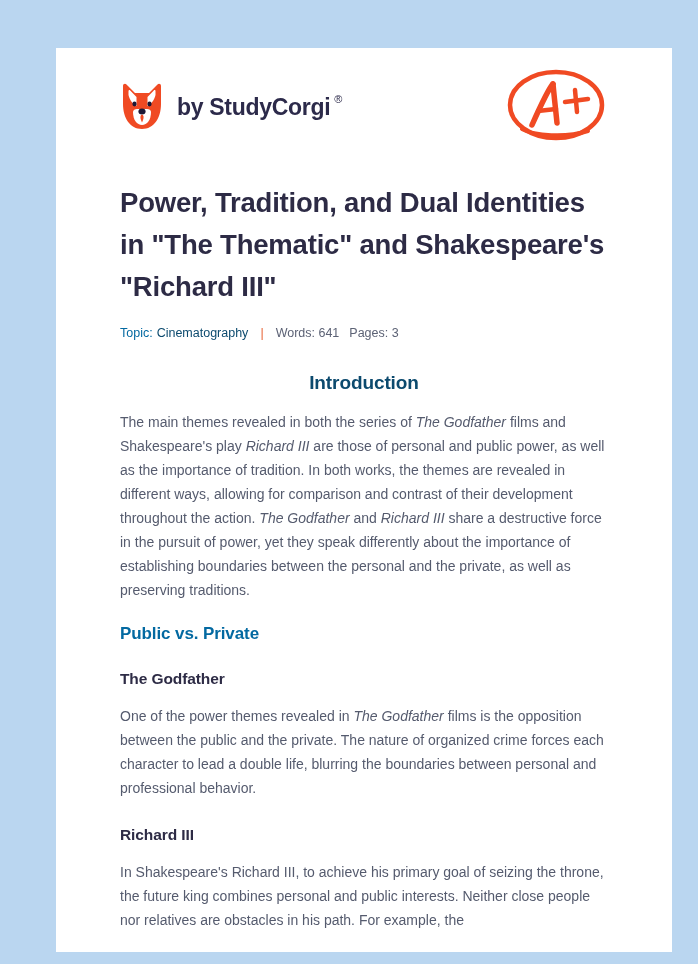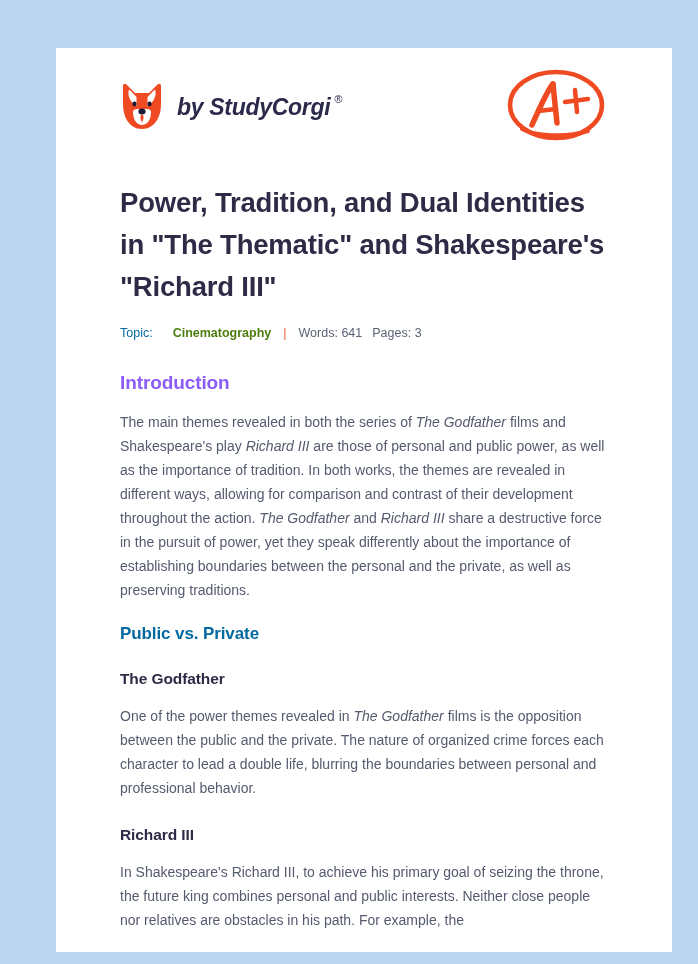--- a/index.html
+++ b/index.html
@@ -50,21 +50,20 @@
     display: block;
   }
   .brand-text {
     font-size: 23px;
     font-weight: 700;
     color: #2c2a4a;
     letter-spacing: -0.3px;
     display: flex;
     align-items: flex-start;
     line-height: 1;
-    font-style: italic;
   }
   .brand-reg {
     font-size: 11px;
     font-weight: 400;
     color: #2c2a4a;
     margin-left: 4px;
     position: relative;
     top: -2px;
   }
   .grade-badge {
@@ -90,38 +89,39 @@
     margin-top: 19px;
     font-size: 12.5px;
     color: #5c6275;
     display: flex;
     align-items: center;
     flex-wrap: wrap;
     line-height: 1;
   }
   .meta-label { color: #0369a1; }
   .meta-topic {
-    font-weight: 700;
-    color: #4d7c0f;
-    margin-left: 20px;
+    font-weight: 400;
+    color: #0c4a6e;
+    margin-left: 4px;
   }
   .meta-sep {
     color: #e8663a;
     margin: 0 12px;
     font-weight: 400;
   }
   .meta-words { margin-right: 10px; }
 
   
   .h2 {
     font-size: 19px;
     font-weight: 700;
-    color: #8b5cf6;
+    color: #0c4a6e;
     margin: 32px 0 0 0;
     letter-spacing: -0.1px;
+    text-align: center;
   }
   .h3 {
     font-size: 17px;
     font-weight: 700;
     color: #0369a1;
     margin: 22px 0 0 0;
     letter-spacing: -0.1px;
   }
   .h4 {
     font-size: 15.5px;

